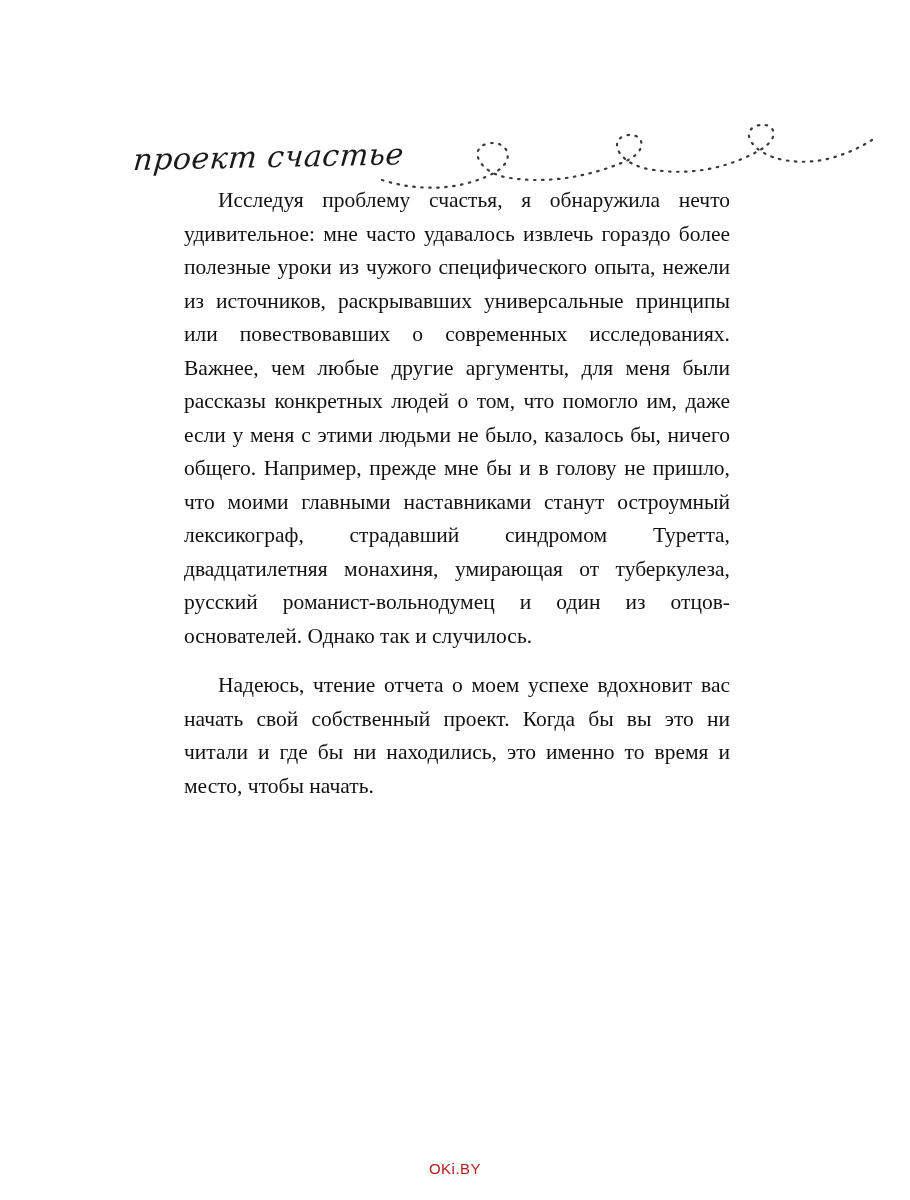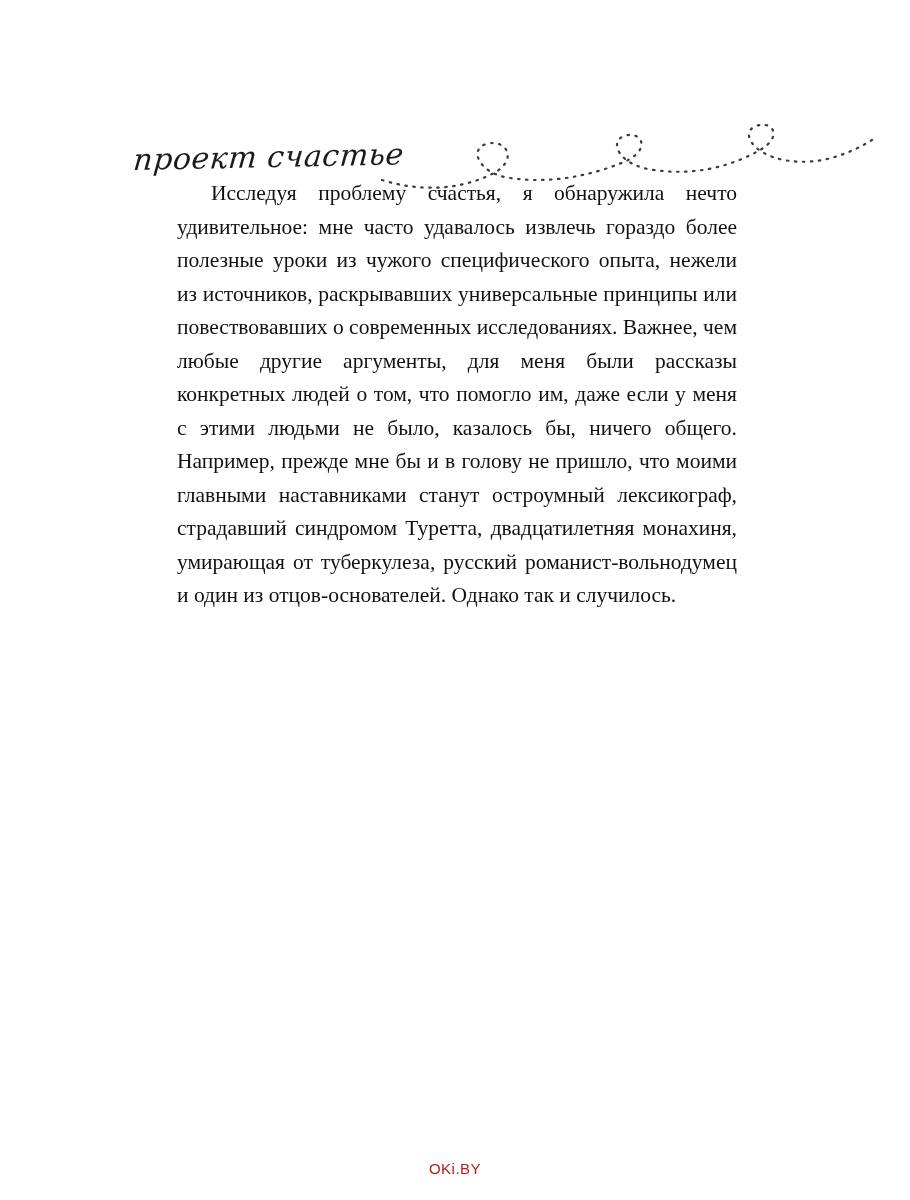--- a/index.html
+++ b/index.html
@@ -44,21 +44,21 @@
   }
 
   
   .content {
     position: absolute;
     left: 168px;
     top: 168px;
     width: 578px;
   }
   .para {
-    margin: 9px;
+    margin: 16px;
     text-align: justify;
     text-justify: inter-word;
     font-size: 21.5px;
     line-height: 33.5px;
     color: #111111;
     text-indent: 34px;
     hyphens: manual;
   }
   .para + .para {
     margin-top: 0;
@@ -89,19 +89,20 @@
 
     <span class="header-flourish">
       <svg width="500" height="80" viewBox="0 0 500 80" fill="none" xmlns="http://www.w3.org/2000/svg">
         <path d="M2 62 C 40 74, 80 72, 112 56 C 140 42, 126 20, 106 26 C 88 32, 100 56, 130 60 C 170 66, 210 58, 244 44 C 272 32, 262 12, 244 18 C 228 24, 240 48, 274 52 C 316 58, 352 48, 380 32 C 404 18, 392 2, 376 8 C 360 14, 372 36, 404 42 C 436 48, 466 38, 492 22" stroke="#3a3a3a" stroke-width="2.2" stroke-linecap="round" stroke-dasharray="1.5 6.5"></path>
       </svg>
     </span>
   </div>
 
   <div class="content">
     <p class="para">Исследуя проблему счастья, я обнаружила нечто удивительное: мне часто удавалось извлечь гораздо более полезные уроки из чужого специфического опыта, нежели из источников, раскрывавших универсальные принципы или повествовавших о современных исследованиях. Важнее, чем любые другие аргументы, для меня были рассказы конкретных людей о том, что помогло им, даже если у меня с этими людьми не было, казалось бы, ничего общего. Например, прежде мне бы и в голову не пришло, что моими главными наставниками станут остроумный лексикограф, страдавший синдромом Туретта, двадцатилетняя монахиня, умирающая от туберкулеза, русский романист-вольнодумец и один из отцов-основателей. Однако так и случилось.</p>
+    <p class="para">Надеюсь, чтение отчета о моем успехе вдохновит вас начать свой собственный проект. Когда бы вы это ни читали и где бы ни находились, это именно то время и место, чтобы начать.</p>
   </div>
 
   <div class="footer">
     <span class="footer-text">OKi.BY</span>
   </div>
 
 </div>
 
 </body></html>

